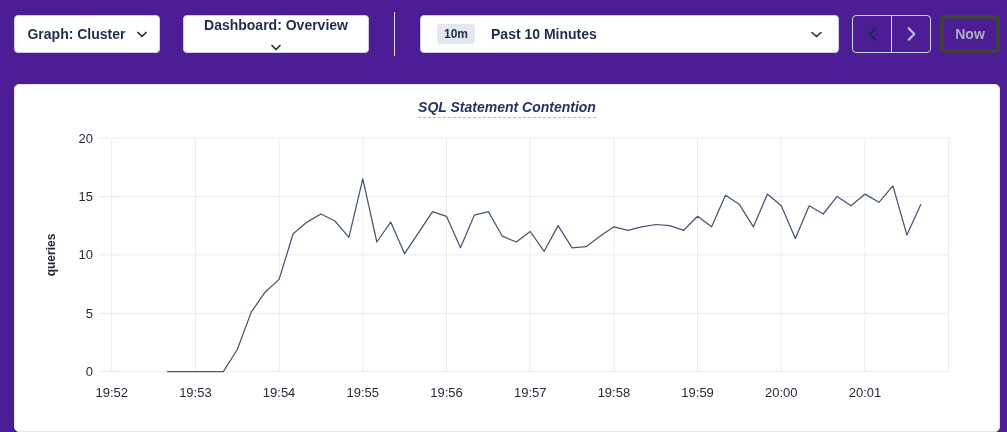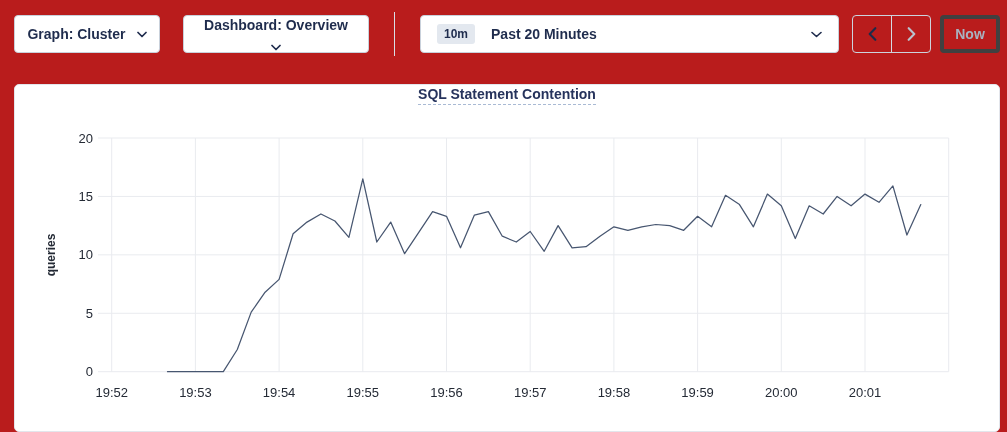--- a/index.html
+++ b/index.html
@@ -1,18 +1,18 @@
 <!DOCTYPE html>
 <html><head>
 <meta charset="utf-8">
 <style>
   html,body { margin:0; padding:0; }
   #app {
     position:relative; width:1007px; height:432px; overflow:hidden;
-    background:#b91c1c;
+    background:#4c1d95;
     font-family:"Liberation Sans", sans-serif;
     -webkit-font-smoothing:antialiased;
   }
   .btn {
     position:absolute; box-sizing:border-box;
     display:flex; align-items:center; justify-content:center; gap:11px;
     background:#ffffff; border:1px solid #c9d1db; border-radius:4px;
     font-size:14px; font-weight:600; color:#1f2c4d; cursor:pointer;
   }
   #graph-btn     { left:14px;  top:15px; width:146px; height:38px; }
@@ -38,21 +38,21 @@
   #now-btn {
     left:940px; top:15px; width:60px; height:38px;
     background:transparent; border:4px solid #404040;
     color:#a8b2c0; font-weight:600;
   }
   #panel {
     position:absolute; left:14px; top:84px; width:986px; height:348px;
     box-sizing:border-box; background:#ffffff;
     border:1px solid #e3e6ec; border-radius:5px;
   }
-  #chart-title-wrap { text-align:center; position:relative; z-index:2; }
+  #chart-title-wrap { text-align:center; margin-top:13px; position:relative; z-index:2;font-style:italic; }
   #chart-title {
     display:inline-block; font-size:14px; font-weight:700; color:#26335c;
     border-bottom:1px dashed #a9bad4; padding-bottom:2px; cursor:help;
   }
   #chart-svg { position:absolute; left:0; top:0; }
 </style>
 </head>
 <body>
 
 <div id="app">
@@ -72,21 +72,21 @@
       <svg width="10" height="7" viewBox="0 0 10 7">
           <path d="M1 1.5l4 4 4-4" stroke="#1f2c4d" stroke-width="1.7" fill="none" stroke-linecap="round" stroke-linejoin="round"></path>
         </svg>
     </span>
   </div>
 
   <div class="vdivider"></div>
 
   <div class="btn" id="time-btn">
     <span class="time-badge">10m</span>
-    <span>Past 20 Minutes</span>
+    <span>Past 10 Minutes</span>
     <span class="time-chevron">
       <svg width="11" height="7" viewBox="0 0 11 7">
           <path d="M1 1.5l4.5 4 4.5-4" stroke="#1f2c4d" stroke-width="1.6" fill="none" stroke-linecap="round" stroke-linejoin="round"></path>
         </svg>
     </span>
   </div>
 
   <div id="arrow-group">
     <div class="arrow-cell arrow-prev">
       <span style="display:flex">

